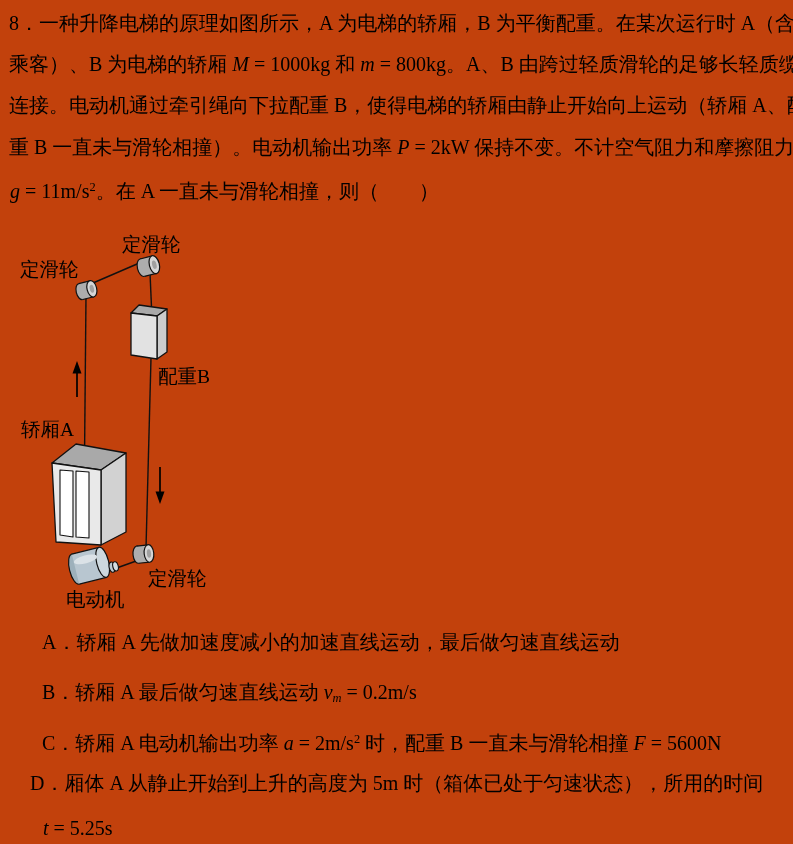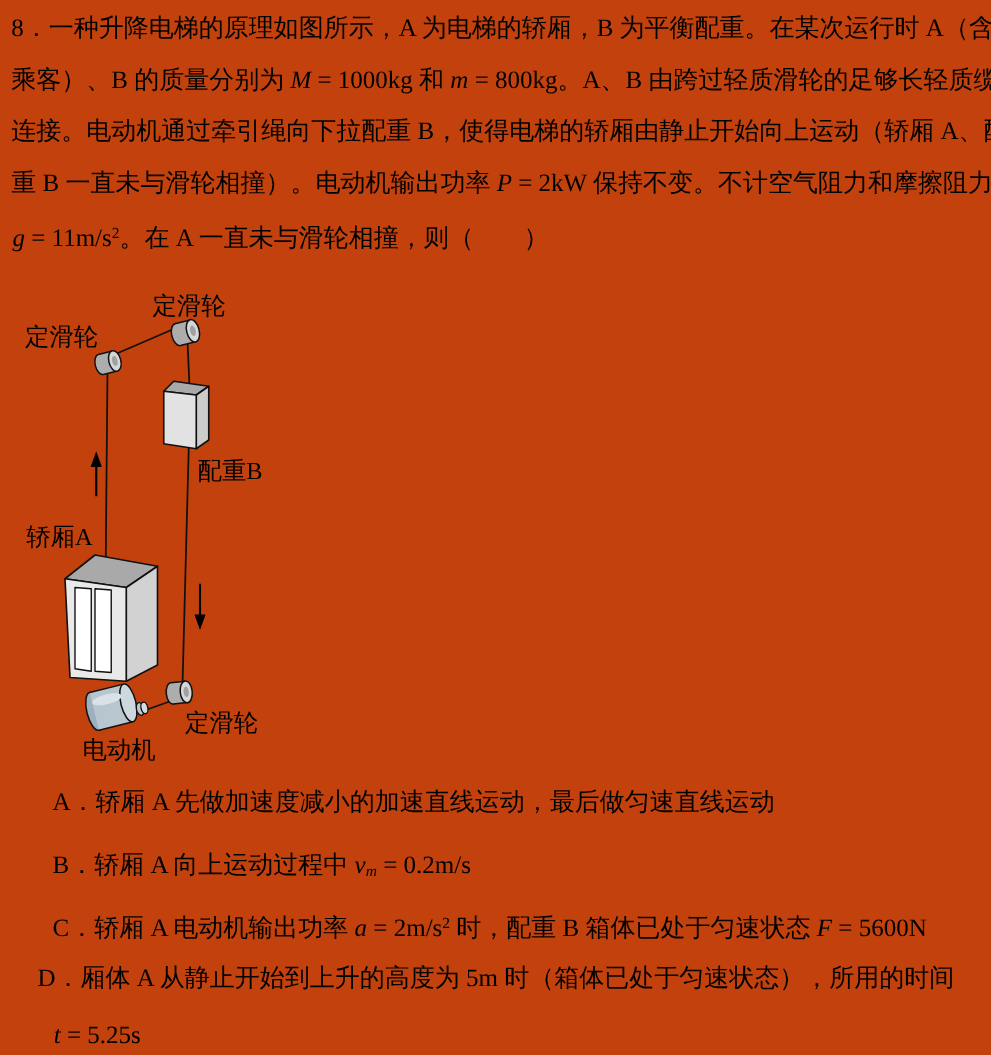--- a/index.html
+++ b/index.html
@@ -29,21 +29,21 @@
     font-size:19.5px;
     fill:#000;
   }
 </style>
 </head>
 <body>
 
 <div class="page">
 
   <div class="tline" style="left:9px;top:11px"><span class="seg-n">8．一种升降电梯的原理如图所示，A 为电梯的轿厢，B 为平衡配重。在某次运行时 A（含</span></div>
-  <div class="tline" style="left:9px;top:52px"><span class="seg-n">乘客）、B 的质量分别为 </span><span class="seg-i">M</span><span class="seg-n"> = 1000kg 和 </span><span class="seg-i">m</span><span class="seg-n"> = 800kg。A、B 由跨过轻质滑轮的足够长轻质缆绳</span></div>
+  <div class="tline" style="left:9px;top:52px"><span class="seg-n">乘客）、B 为电梯的轿厢 </span><span class="seg-i">M</span><span class="seg-n"> = 1000kg 和 </span><span class="seg-i">m</span><span class="seg-n"> = 800kg。A、B 由跨过轻质滑轮的足够长轻质缆绳</span></div>
   <div class="tline" style="left:9px;top:93px"><span class="seg-n">连接。电动机通过牵引绳向下拉配重 B，使得电梯的轿厢由静止开始向上运动（轿厢 A、配</span></div>
   <div class="tline" style="left:9px;top:135px"><span class="seg-n">重 B 一直未与滑轮相撞）。电动机输出功率 </span><span class="seg-i">P</span><span class="seg-n"> = 2kW 保持不变。不计空气阻力和摩擦阻力，</span></div>
   <div class="tline" style="left:10px;top:179px"><span class="seg-i">g</span><span class="seg-n"> = 11m/s</span><span class="seg-p">2</span><span class="seg-n">。在 A 一直未与滑轮相撞，则（　　）</span></div>
 
   <svg class="diagram" width="240" height="392" viewBox="0 228 240 392">
 
     <g stroke="#111" stroke-width="1.4" fill="none">
       <line x1="93" y1="283" x2="144" y2="261"></line>
       <line x1="86" y1="296" x2="84.5" y2="459"></line>
       <line x1="150" y1="273" x2="151.5" y2="307"></line>
@@ -118,18 +118,18 @@
 
     <text x="122" y="251">定滑轮</text>
     <text x="20" y="276">定滑轮</text>
     <text x="158" y="383">配重B</text>
     <text x="21" y="436">轿厢A</text>
     <text x="148" y="585">定滑轮</text>
     <text x="66" y="606">电动机</text>
   </svg>
 
   <div class="tline" style="left:42px;top:630px"><span class="seg-n">A．轿厢 A 先做加速度减小的加速直线运动，最后做匀速直线运动</span></div>
-  <div class="tline" style="left:42px;top:680px"><span class="seg-n">B．轿厢 A 向上运动过程中 </span><span class="seg-i">v</span><span class="seg-s">m</span><span class="seg-n"> = 0.2m/s</span></div>
-  <div class="tline" style="left:42px;top:731px"><span class="seg-n">C．轿厢 A 电动机输出功率 </span><span class="seg-i">a</span><span class="seg-n"> = 2m/s</span><span class="seg-p">2</span><span class="seg-n"> 时，配重 B 箱体已处于匀速状态 </span><span class="seg-i">F</span><span class="seg-n"> = 5600N</span></div>
+  <div class="tline" style="left:42px;top:680px"><span class="seg-n">B．轿厢 A 最后做匀速直线运动 </span><span class="seg-i">v</span><span class="seg-s">m</span><span class="seg-n"> = 0.2m/s</span></div>
+  <div class="tline" style="left:42px;top:731px"><span class="seg-n">C．轿厢 A 电动机输出功率 </span><span class="seg-i">a</span><span class="seg-n"> = 2m/s</span><span class="seg-p">2</span><span class="seg-n"> 时，配重 B 一直未与滑轮相撞 </span><span class="seg-i">F</span><span class="seg-n"> = 5600N</span></div>
   <div class="tline" style="left:30px;top:771px"><span class="seg-n">D．厢体 A 从静止开始到上升的高度为 5m 时（箱体已处于匀速状态），所用的时间</span></div>
   <div class="tline" style="left:43px;top:816px"><span class="seg-i">t</span><span class="seg-n"> = 5.25s</span></div>
 
 </div>
 
 </body></html>

